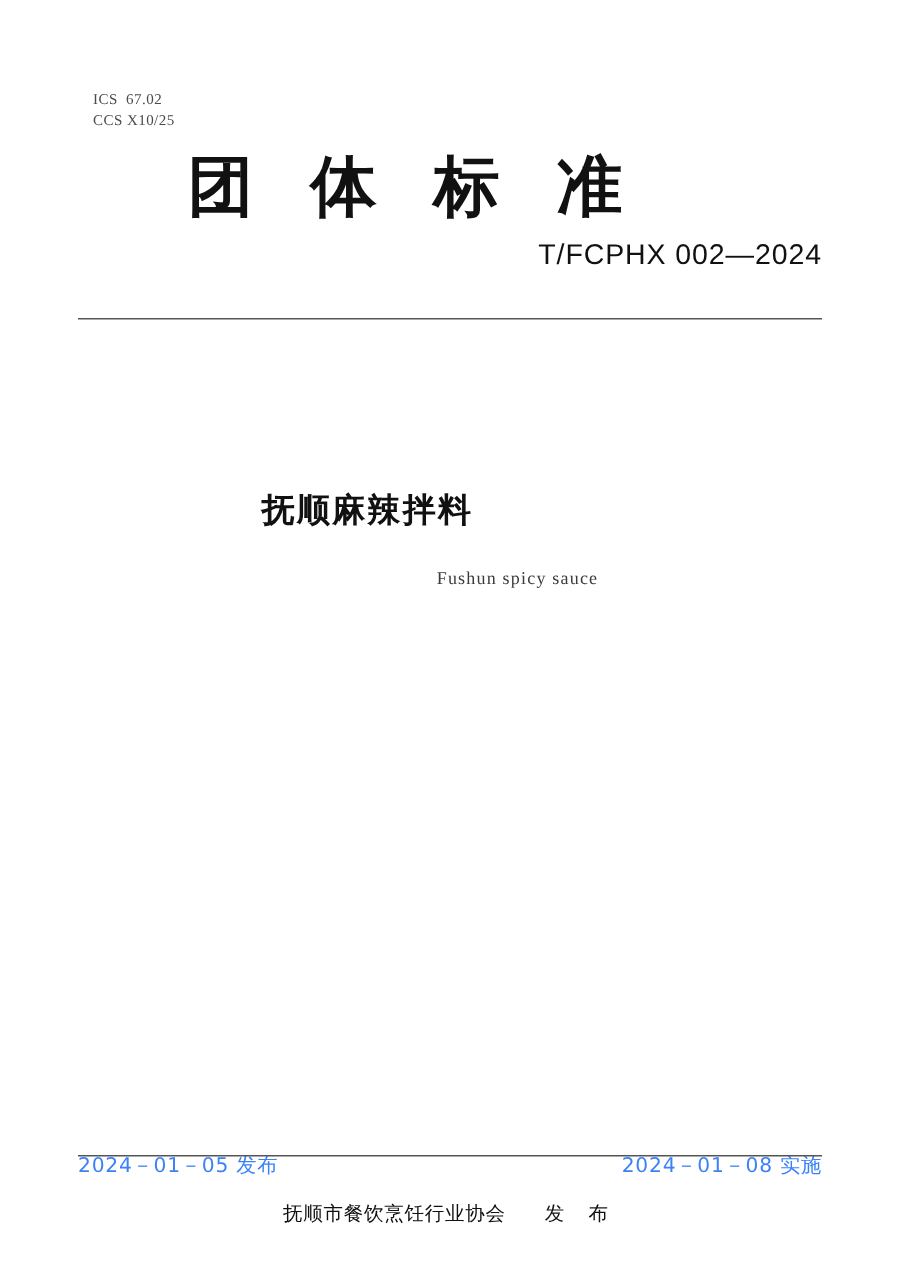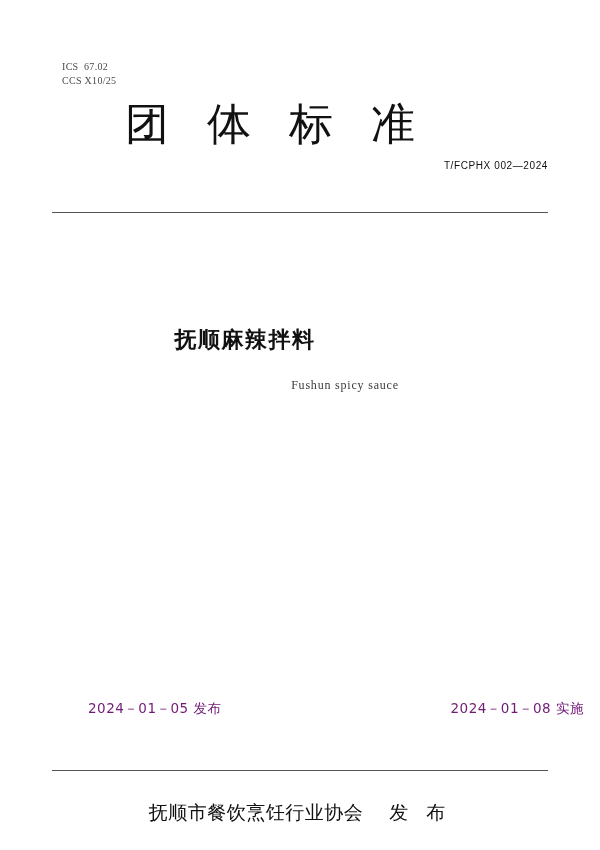--- a/index.html
+++ b/index.html
@@ -41,34 +41,34 @@
   }
 
   
   .std-title {
     position: absolute;
     left: 0;
     top: 95px;
     width: 540px;
     text-align: center;
     font-family: "DejaVu Sans", sans-serif;
-    font-weight: normal;
+    font-weight: bold;
     font-size: 44px;
     letter-spacing: 38px;
     text-indent: 38px;
     color: #111111;
   }
 
   
   .std-number {
     position: absolute;
     right: 52px;
     top: 160px;
     font-family: "Liberation Sans", sans-serif;
-    font-size: 10px;
+    font-size: 19px;
     letter-spacing: 0.6px;
     color: #111111;
   }
 
   
   .rule-top {
     position: absolute;
     left: 52px;
     top: 212px;
     width: 496px;
@@ -101,51 +101,50 @@
     font-size: 12px;
     letter-spacing: 0.8px;
     color: #3a3a3a;
     margin-left: 45px;
   }
 
   
   .dates {
     position: absolute;
     left: 52px;
-    top: 700px;
+    top: 768px;
     width: 496px;
     display: flex;
     justify-content: space-between;
     align-items: baseline;
     font-family: "DejaVu Sans", sans-serif;
     font-size: 13.5px;
     letter-spacing: 0.5px;
-    color: #701a75;
-    margin-left: 36px;
+    color: #3b82f6;
   }
 
   
   .rule-bottom {
     position: absolute;
     left: 52px;
     top: 770px;
     width: 496px;
     height: 1px;
     background: #555555;
   }
 
   
   .publisher {
     position: absolute;
     left: 0;
     top: 800px;
     width: 600px;
     text-align: center;
     font-family: "DejaVu Sans", sans-serif;
-    font-size: 19px;
+    font-size: 13px;
     letter-spacing: 0.5px;
     color: #111111;
   }
   .publisher .pub-word {
     display: inline-block;
     margin-left: 26px;
     letter-spacing: 6px;
   }
 </style>
 </head>

